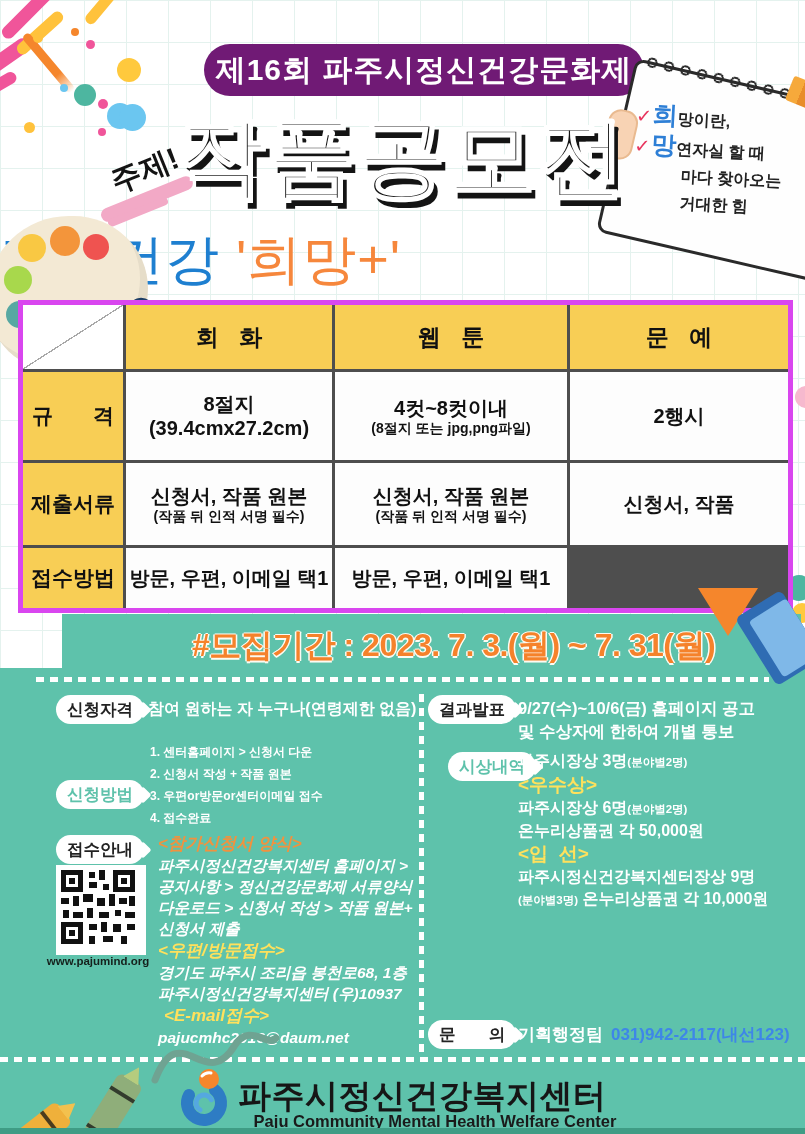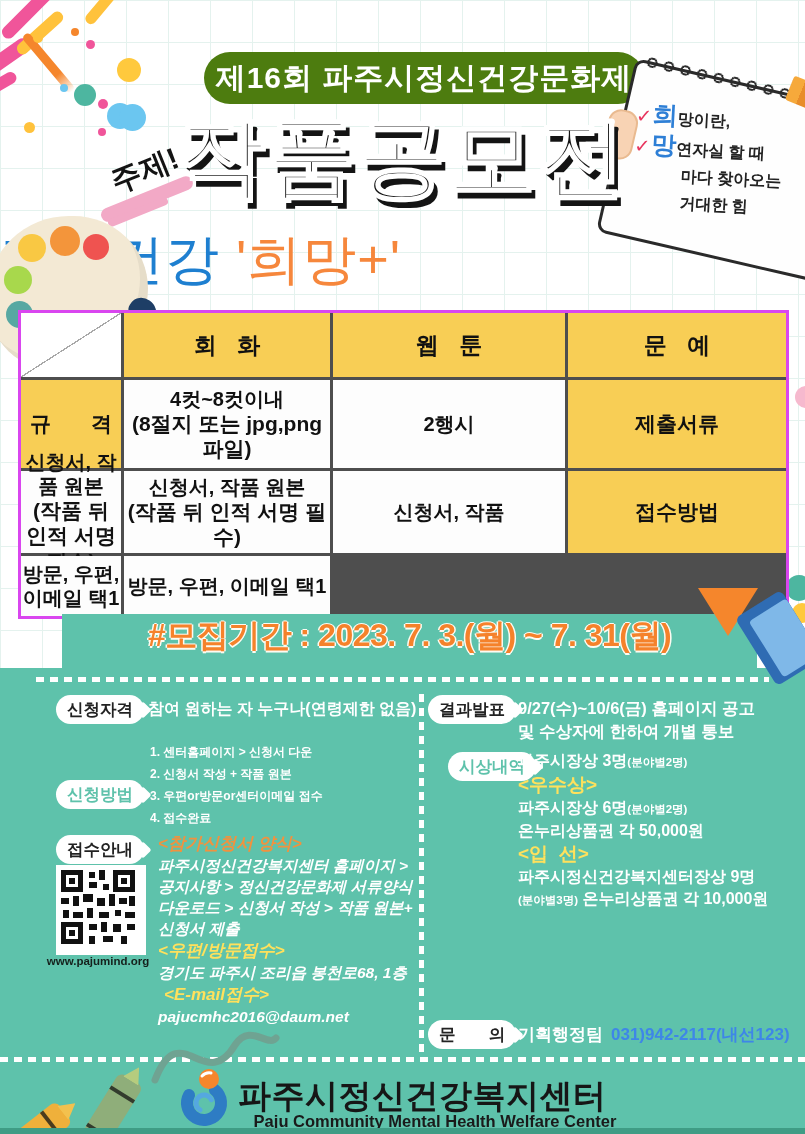--- a/index.html
+++ b/index.html
@@ -32,21 +32,21 @@
   .c15{left:71px;top:28px;width:8px;height:8px;background:#F5862C;border-radius:50%;}
 
   .dot-pink{left:98px;top:99px;width:10px;height:10px;background:#F0559A;border-radius:50%;}
   .ball-blue{left:119px;top:104px;width:27px;height:27px;background:#6BC6F0;border-radius:50%;}
   .sq-orange{left:609px;top:213px;width:14px;height:15px;background:#F5862C;transform:rotate(14deg);border-radius:2px;}
   .edge-teal{left:786px;top:575px;width:26px;height:26px;background:#4DB6A0;border-radius:50%;}
   .edge-yellow{left:792px;top:603px;width:20px;height:20px;background:#FFC93D;border-radius:50%;}
   .edge-pink{left:795px;top:386px;width:22px;height:22px;background:#F6B9CE;border-radius:50%;}
 
   
-  .event-badge{left:204px;top:52px;width:440px;height:52px;background:#4d7c0f;border-radius:27px;
+  .event-badge{left:204px;top:44px;width:440px;height:52px;background:#701a75;border-radius:27px;
     color:#fff;font-size:30px;font-weight:800;display:flex;align-items:center;justify-content:center;letter-spacing:1px;}
 
   
   .notepad{left:636px;top:58px;width:235px;height:172px;background:#FEFEFE;border:3px solid #2A2A2A;
     border-radius:10px;transform:rotate(13deg);transform-origin:top left;}
   .spiral{position:absolute;top:-11px;left:6px;width:calc(100% - 12px);height:18px;
     background:radial-gradient(circle at 8px 9px, transparent 3.2px, #2A2A2A 3.3px 5px, transparent 5.2px);
     background-size:17px 18px;background-repeat:repeat-x;}
   .tape{position:absolute;right:8px;top:-16px;width:74px;height:26px;border-radius:3px;
     background:repeating-linear-gradient(90deg,#F6A93B 0 12px,#E88D2A 12px 24px);transform:rotate(9deg);}
@@ -81,32 +81,32 @@
   .d6{left:40px;top:122px;width:28px;height:28px;background:#1F3A5F;}
   .d7{left:72px;top:126px;width:28px;height:28px;background:#7B3FA0;}
   .d8{left:102px;top:116px;width:24px;height:24px;background:#F08CC0;}
   .brush{position:absolute;left:108px;top:88px;width:60px;height:90px;transform:rotate(34deg);}
   .brush-tip{position:absolute;left:14px;top:0;width:28px;height:24px;background:#1E3E66;border-radius:50% 50% 40% 40%;}
   .brush-ferrule{position:absolute;left:16px;top:20px;width:24px;height:26px;background:#C9CDD4;border-radius:4px;}
   .brush-handle{position:absolute;left:19px;top:44px;width:18px;height:46px;background:#E0A663;border-radius:5px 5px 9px 9px;}
 
   
   .spec-table{left:18px;top:300px;display:grid;grid-template-columns:100px 206px 232px 218px;
-    grid-template-rows:64px 88px 82px 60px;gap:3px;background:#4E4E4E;border:3px solid #d946ef;margin-top:10px;}
+    grid-template-rows:64px 88px 82px 60px;gap:3px;background:#4E4E4E;border:5px solid #d946ef;}
   .cell{background:#FDFDFD;display:flex;flex-direction:column;align-items:center;justify-content:center;
     text-align:center;font-weight:800;color:#111;}
   .cell-head{background:#F8CE55;font-size:23px;word-spacing:14px;flex-direction:row;}
   .cell-corner{background:#FFFFFF;background-image:linear-gradient(to bottom right,transparent 49.4%,#A8A8A8 49.4% 50.6%,transparent 50.6%);}
   .cell-label{background:#F8CE55;font-size:21px;word-spacing:34px;}
   .cell-main{font-size:20px;line-height:1.2;}
-  .cell-sub{font-size:21px;line-height:1.2;}
+  .cell-sub{font-size:14px;line-height:1.2;}
 
   
   .period-banner{left:62px;top:614px;width:695px;height:54px;background:#5EC2AB;
-    display:flex;align-items:flex-start;justify-content:center;}
+    display:flex;align-items:flex-end;justify-content:center;padding-left:44px;}
   .period-text{font-size:32px;font-weight:900;color:#F5822B;letter-spacing:-0.5px;
     text-shadow:-1.5px 0 #FCFBF2,1.5px 0 #FCFBF2,0 -1.5px #FCFBF2,0 1.5px #FCFBF2;}
   .deco-triangle{left:698px;top:588px;width:0;height:0;border-left:30px solid transparent;
     border-right:30px solid transparent;border-top:48px solid #F5862C;z-index:3;}
   .deco-book{left:752px;top:598px;width:54px;height:80px;background:#2F6CB3;border-radius:6px;
     transform:rotate(-32deg);z-index:3;}
   .deco-book-page{position:absolute;left:10px;top:10px;width:44px;height:66px;background:#7FB8E8;border-radius:4px;}
 
   
   .teal-section{left:0;top:668px;width:805px;height:466px;background:#5EC2AB;}
@@ -248,20 +248,24 @@
     </div>
   </div>
 
   <div class="abs spec-table">
     <div class="cell cell-corner"></div>
     <div class="cell cell-head">회 화</div>
     <div class="cell cell-head">웹 툰</div>
     <div class="cell cell-head">문 예</div>
 
     <div class="cell cell-label">규 격</div>
+    <div class="cell">
+      <span class="cell-main">8절지</span>
+      <span class="cell-main">(39.4cmx27.2cm)</span>
+    </div>
     <div class="cell">
       <span class="cell-main">4컷~8컷이내</span>
       <span class="cell-sub">(8절지 또는 jpg,png파일)</span>
     </div>
     <div class="cell">
       <span class="cell-main">2행시</span>
     </div>
 
     <div class="cell cell-label">제출서류</div>
     <div class="cell">
@@ -357,20 +361,21 @@
     <div class="abs qr-caption">www.pajumind.org</div>
 
     <div class="abs guide-block">
       <div class="h-orange">&lt;참가신청서 양식&gt;</div>
       <div class="wtext">파주시정신건강복지센터 홈페이지 &gt;</div>
       <div class="wtext">공지사항 &gt; 정신건강문화제 서류양식</div>
       <div class="wtext">다운로드 &gt; 신청서 작성 &gt; 작품 원본+</div>
       <div class="wtext">신청서 제출</div>
       <div class="h-yellow">&lt;우편/방문접수&gt;</div>
       <div class="wtext">경기도 파주시 조리읍 봉천로68, 1층</div>
+      <div class="wtext">파주시정신건강복지센터 (우)10937</div>
       <div class="h-yellow h-indent">&lt;E-mail접수&gt;</div>
       <div class="wtext">pajucmhc2016@daum.net</div>
     </div>
 
     <div class="tag t-result">결과발표</div>
     <div class="abs result-text wtext">
       <div>9/27(수)~10/6(금) 홈페이지 공고</div>
       <div>및 수상자에 한하여 개별 통보</div>
     </div>
 

